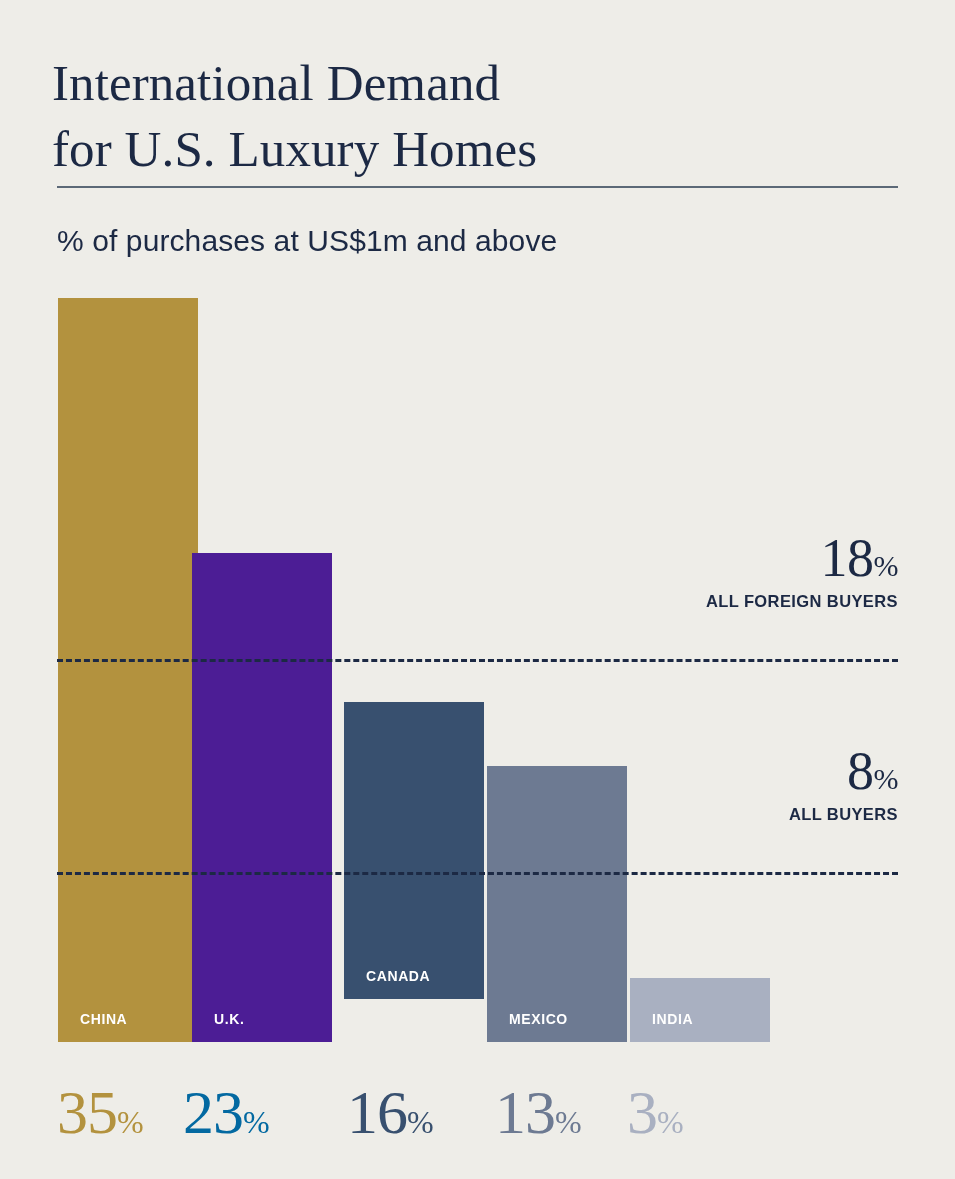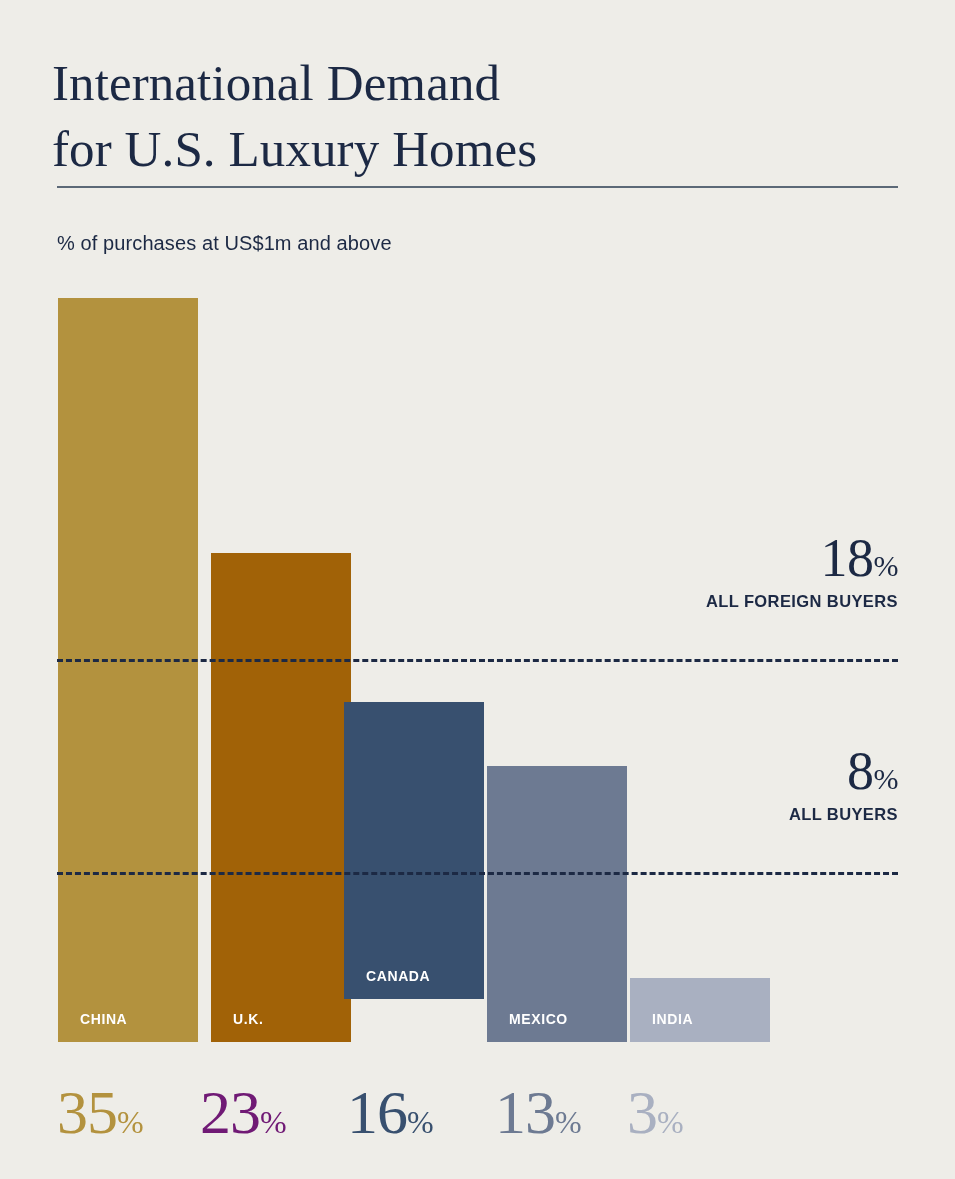--- a/index.html
+++ b/index.html
@@ -37,22 +37,22 @@
     position: absolute;
     left: 57px;
     top: 186px;
     width: 841px;
     height: 2px;
     background: #5C6977;
   }
   .subtitle {
     position: absolute;
     left: 57px;
-    top: 232px;
-    font-size: 20px;
+    top: 224px;
+    font-size: 30px;
     color: #1C2944;
     letter-spacing: 0.1px;
   }
 
   
   .plot {
     position: absolute;
     left: 0;
     top: 0;
     width: 955px;
@@ -138,21 +138,21 @@
 for U.S. Luxury Homes</div>
 
   <div class="divider"></div>
 
   <div class="subtitle">% of purchases at US$1m and above</div>
 
   <div class="plot" id="plot">
       <div class="bar" style="left: 58px; top: 298px; width: 140px; height: 744px; background: rgb(179, 146, 62);">
         <div class="bar-label">CHINA</div>
       </div>
-      <div class="bar" style="left: 211px; top: 553.086px; width: 140px; height: 488.914px; background: #a16207;">
+      <div class="bar" style="left: 192px; top: 553.086px; width: 140px; height: 488.914px; background: #4c1d95;">
         <div class="bar-label">U.K.</div>
       </div>
       <div class="bar" style="left: 344px; top: 701.886px; width: 140px; height: 297px; background: rgb(56, 80, 111);">
         <div class="bar-label">CANADA</div>
       </div>
       <div class="bar" style="left: 487px; top: 765.657px; width: 140px; height: 276.343px; background: rgb(109, 122, 146);">
         <div class="bar-label">MEXICO</div>
       </div>
       <div class="bar" style="left: 630px; top: 978.229px; width: 140px; height: 63.7714px; background: rgb(169, 176, 193);">
         <div class="bar-label">INDIA</div>
@@ -164,19 +164,19 @@
       </div>
       <div class="refline" style="top: 871.943px; width: 841px;"></div>
       <div class="ref-annot" style="left: 478px; width: 420px; top: 743.943px;">
         <div class="ref-value">8<span class="pct">%</span></div>
         <div class="ref-name">ALL BUYERS</div>
       </div>
     </div>
 
   <div class="values-row" id="values-row">
       <div class="value-item" style="left: 0px; color: rgb(179, 146, 62);">35<span class="pct">%</span></div>
-      <div class="value-item" style="left: 143px; color: #701a75;">23<span class="pct">%</span></div>
+      <div class="value-item" style="left: 126px; color: #0369a1;">23<span class="pct">%</span></div>
       <div class="value-item" style="left: 290px; color: rgb(56, 80, 111);">16<span class="pct">%</span></div>
       <div class="value-item" style="left: 438px; color: rgb(109, 122, 146);">13<span class="pct">%</span></div>
       <div class="value-item" style="left: 570px; color: rgb(169, 176, 193);">3<span class="pct">%</span></div>
     </div>
 
 </div>
 
 </body></html>

